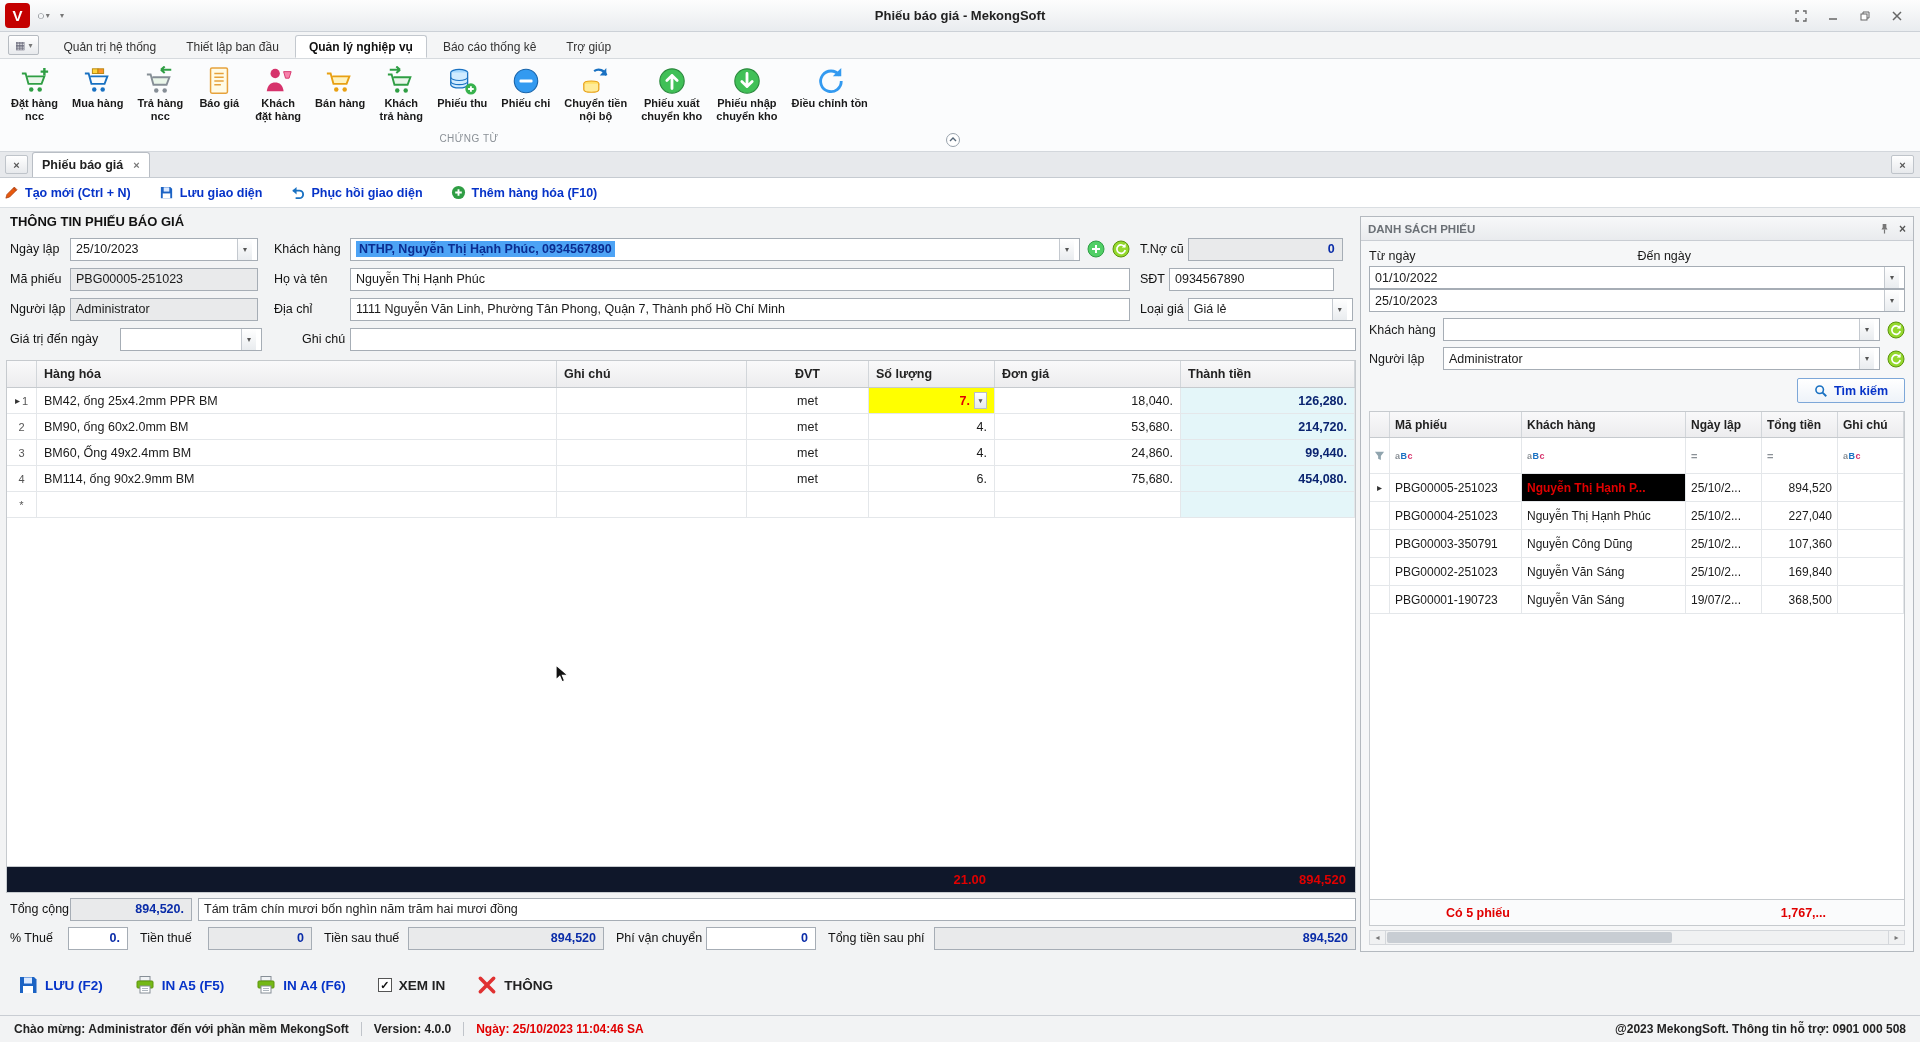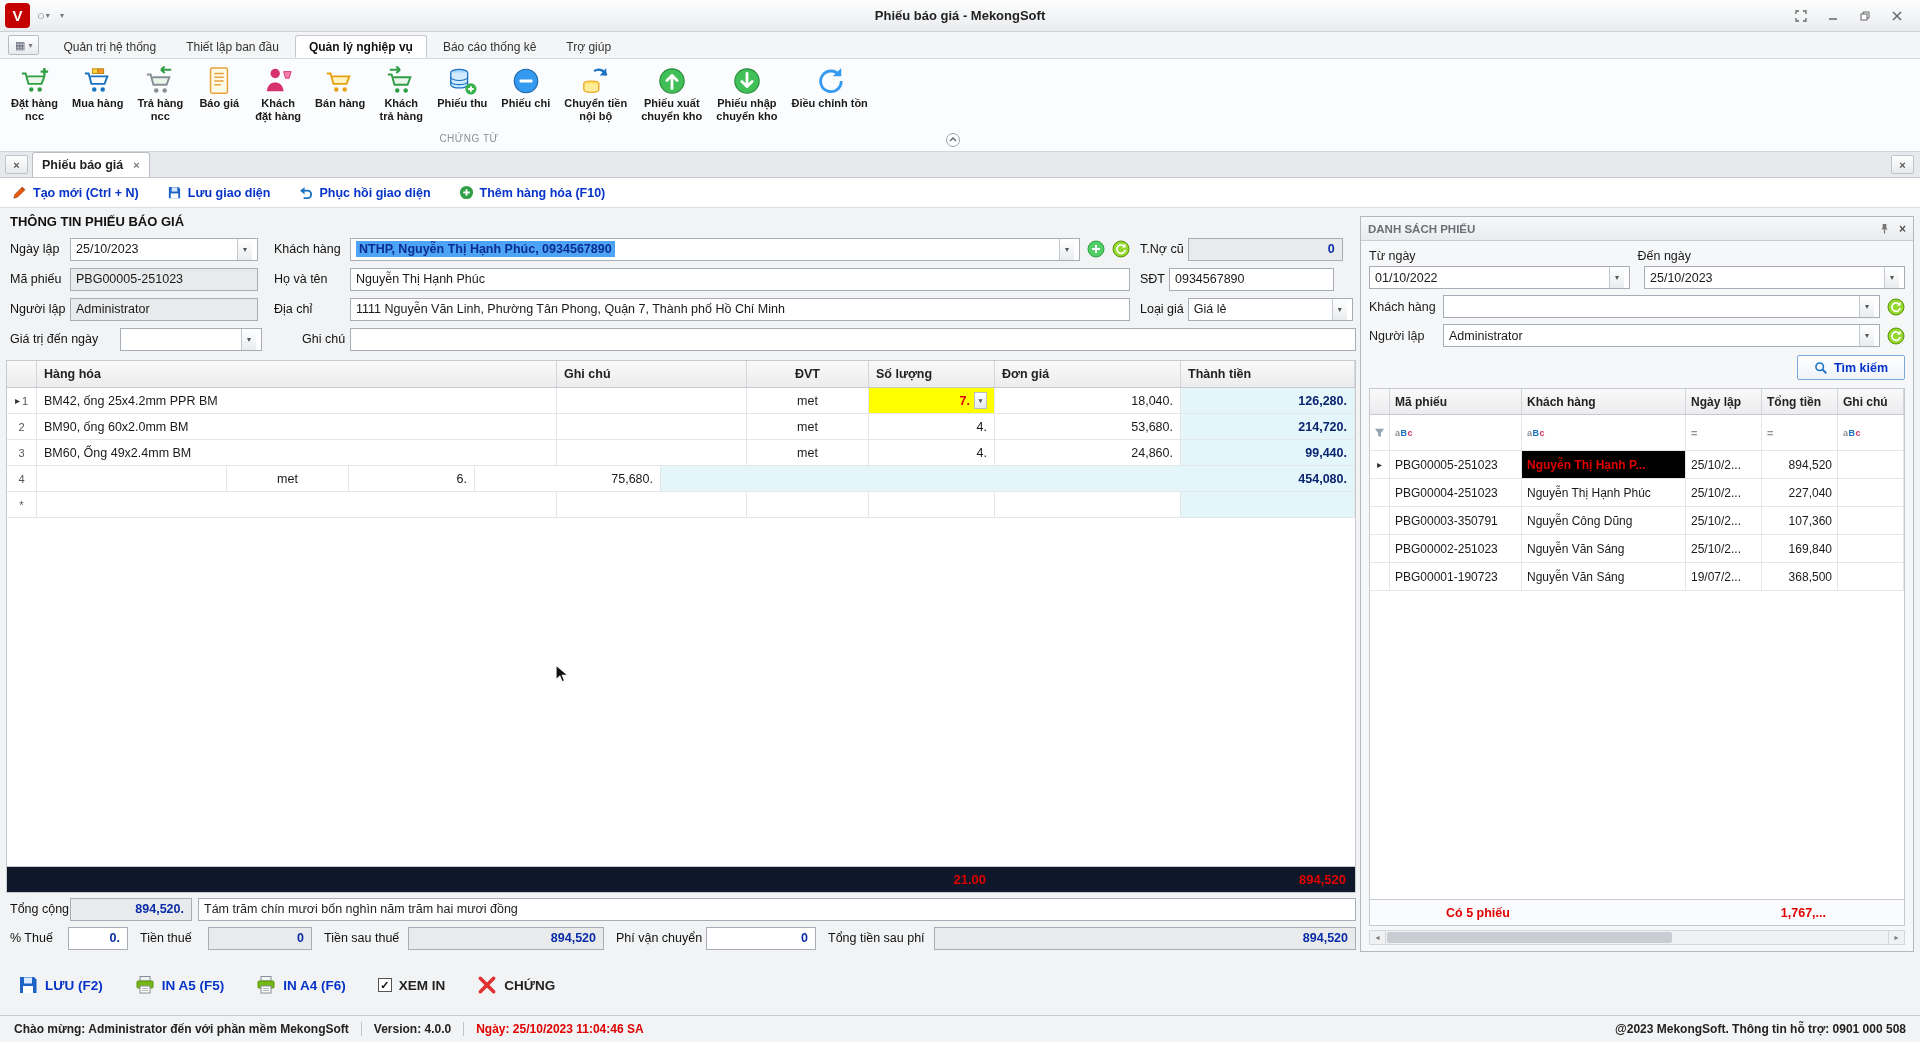--- a/index.html
+++ b/index.html
@@ -35,21 +35,21 @@
 .collapse-btn{position:absolute;left:946px;top:0;width:14px;height:14px;border:1px solid #98a2ac;border-radius:50%;display:flex;align-items:center;justify-content:center;background:#fff}
 
 
 .tabstrip{position:absolute;top:152px;left:0;right:0;height:26px;background:#e7e9ec;border-bottom:1px solid #c6cbd1;display:flex;align-items:flex-end}
 .ts-btn{width:23px;height:19px;border:1px solid #bfc4ca;background:linear-gradient(#fff,#e7e9ec);border-radius:2px;display:flex;align-items:center;justify-content:center;color:#555;font-size:11px;font-weight:bold;margin:0 4px 3px 5px}
 .ts-btn.right{margin-left:auto;margin-right:6px}
 .doc-tab{height:25px;background:#fff;border:1px solid #b9bec5;border-bottom:none;display:flex;align-items:center;padding:0 9px;font-size:12.5px;font-weight:bold;color:#222;border-radius:3px 3px 0 0}
 .tab-x{margin-left:10px;color:#777;font-size:11px;font-weight:bold}
 
 
-.actionbar{position:absolute;top:178px;left:0;right:0;height:30px;background:#fff;border-bottom:1px solid #dadee2;display:flex;align-items:center;gap:28px;padding-left:12px}
+.actionbar{position:absolute;top:178px;left:0;right:0;height:30px;background:#fff;border-bottom:1px solid #dadee2;display:flex;align-items:center;gap:28px;padding-left:4px}
 .act{display:flex;align-items:center;gap:6px;color:#0633c8;font-weight:bold;font-size:12.5px}
 .act svg{width:15px;height:15px}
 
 
 .workspace{position:absolute;top:208px;left:0;right:0;height:754px;background:#f2f3f4}
 .doc-area{position:absolute;left:6px;top:0;width:1350px;height:754px}
 .section-title{height:26px;font-weight:bold;font-size:13px;color:#111;display:flex;align-items:center;padding-left:4px}
 
 
 .f-row{display:flex;align-items:center;height:30px}
@@ -126,21 +126,21 @@
 .sb-date{color:#e00000}
 .sb-right{margin-left:auto}
 
 
 .list-panel{position:absolute;left:1360px;top:8px;width:554px;height:736px;background:#f6f7f8;border:1px solid #b4b9bf;display:flex;flex-direction:column}
 .lp-header{height:24px;background:linear-gradient(#f7f8f9,#e9ebee);border-bottom:1px solid #c9cdd3;display:flex;align-items:center;padding:0 7px;color:#6b7076;font-weight:bold;font-size:11.5px;flex:none}
 .lp-hicons{margin-left:auto;display:flex;align-items:center;gap:9px;color:#666}
 .lp-x{font-size:12px;font-weight:bold;color:#555}
 .lp-controls{padding:4px 8px 8px 8px;flex:none}
 .lp-dates-lbl{display:grid;grid-template-columns:1fr 1fr;column-gap:1px;font-size:12.5px;margin:4px 0 3px}
-.lp-dates{display:grid;grid-template-columns:1fr 1fr;column-gap:14px}
+.lp-dates{display:grid;grid-template-columns:1fr;column-gap:14px}
 .lp-crow{display:flex;align-items:center;margin-top:6px}
 .lp-lbl{width:74px;font-size:12.5px}
 .flex1{flex:1}
 .lp-searchrow{display:flex;justify-content:flex-end;margin-top:8px}
 .search-btn{height:25px;min-width:108px;border:1px solid #7da7d8;border-radius:2px;background:linear-gradient(#fff,#eef3f9);display:flex;align-items:center;justify-content:center;gap:6px;color:#0633c8;font-weight:bold;font-size:12.5px;padding:0 10px}
 .search-btn svg{width:14px;height:14px}
 .lp-grid{flex:1;margin:0 8px;background:#fff;border:1px solid #c6cace;display:flex;flex-direction:column;overflow:hidden}
 .lp-hrow{display:flex;height:26px;background:linear-gradient(#f9f9fa,#ececee);border-bottom:1px solid #c6cace;font-weight:bold;flex:none}
 .lp-frow{display:flex;height:36px;border-bottom:1px solid #e4e7ea;background:#fff;flex:none}
 .lp-row{display:flex;height:28px;border-bottom:1px solid #e4e7ea;background:#fff;flex:none}
@@ -579,20 +579,21 @@
               <div class="g-cell w-qty c-right">
                 <span class="qv">4.</span>
               </div>
               <div class="g-cell w-price c-right">24,860.</div>
               <div class="g-cell w-amt c-right c-amount">99,440.</div>
             </div>
             <div class="g-row">
               <div class="g-cell w-ind c-ind">
                 <span>4</span>
               </div>
+              <div class="g-cell w-name">BM114, ống 90x2.9mm BM</div>
               <div class="g-cell w-note"></div>
               <div class="g-cell w-unit">met</div>
               <div class="g-cell w-qty c-right">
                 <span class="qv">6.</span>
               </div>
               <div class="g-cell w-price c-right">75,680.</div>
               <div class="g-cell w-amt c-right c-amount">454,080.</div>
             </div>
             <div class="g-row row-new">
               <div class="g-cell w-ind c-ind">
@@ -835,21 +836,21 @@
       <span>IN A4 (F6)</span>
     </div>
     <div class="fbtn dark">
       <span class="cb">✓</span>
       <span>XEM IN</span>
     </div>
     <div class="fbtn dark">
       <svg viewBox="0 0 18 18">
           <path d="M3 3l12 12M15 3L3 15" stroke="#e03131" stroke-width="3.2" stroke-linecap="round"></path>
         </svg>
-      <span>CHỨNG</span>
+      <span>THÔNG</span>
     </div>
   </div>
 
   <div class="statusbar">
     <span>Chào mừng: Administrator đến với phần mềm MekongSoft</span>
     <span class="sb-sep"></span>
     <span>Version: 4.0.0</span>
     <span class="sb-sep"></span>
     <span class="sb-date">Ngày: 25/10/2023 11:04:46 SA</span>
     <span class="sb-right">@2023 MekongSoft. Thông tin hỗ trợ: 0901 000 508</span>

